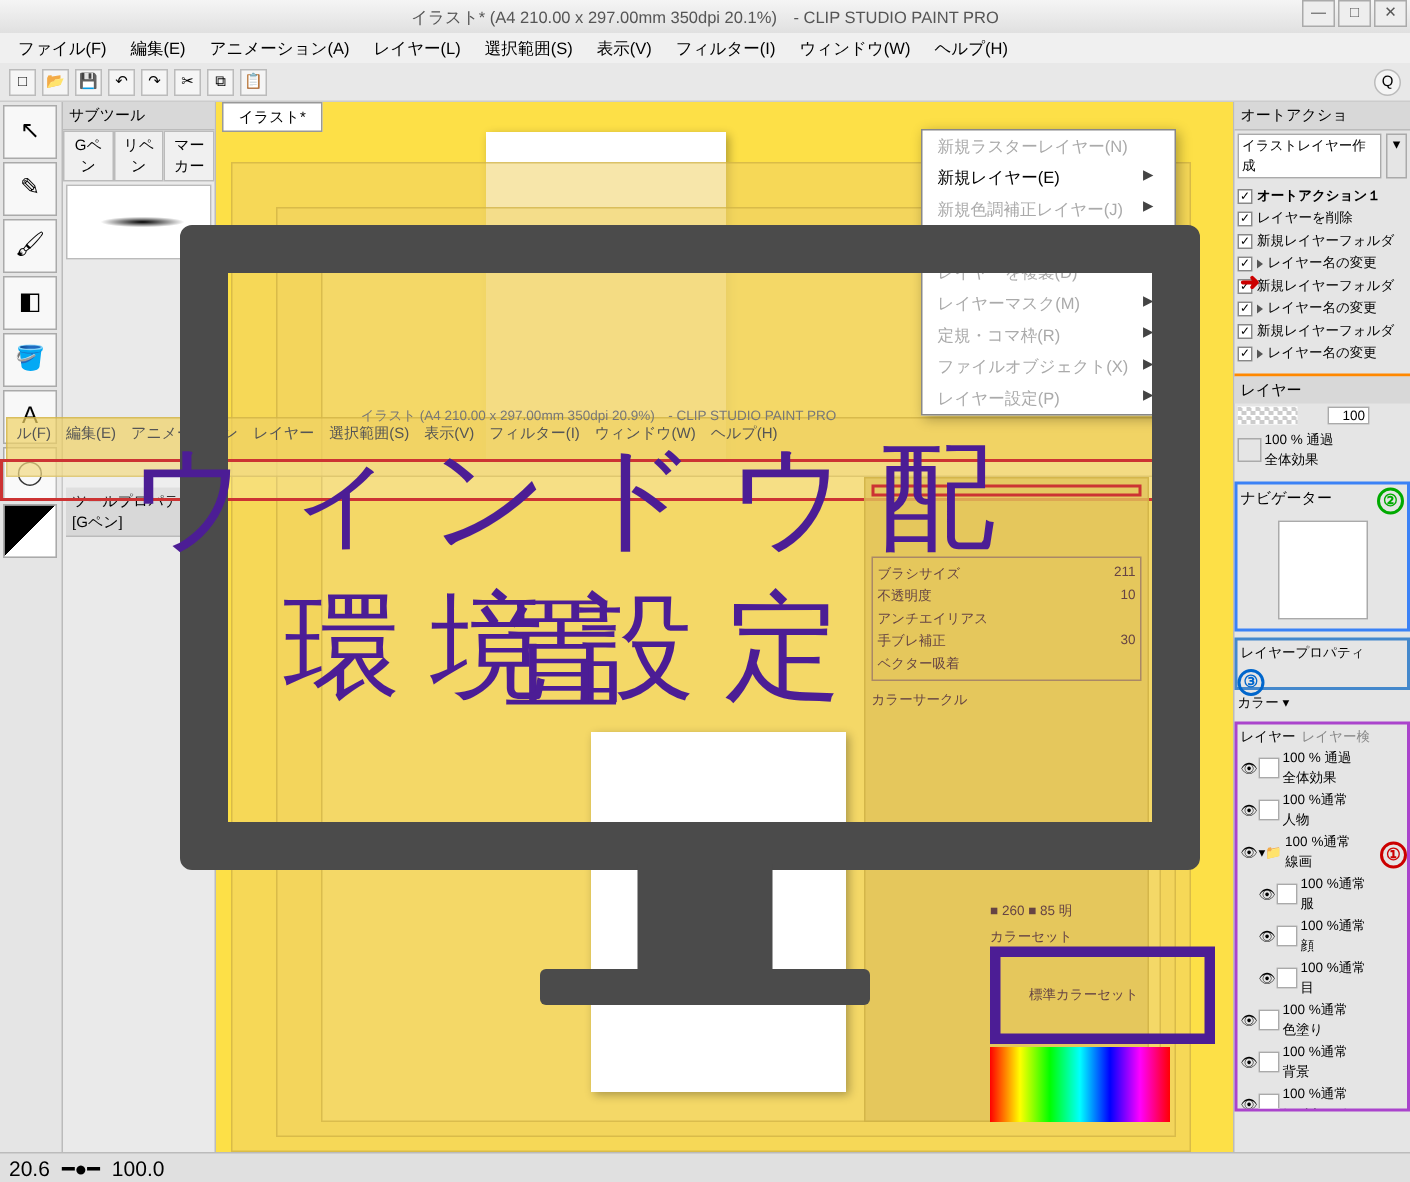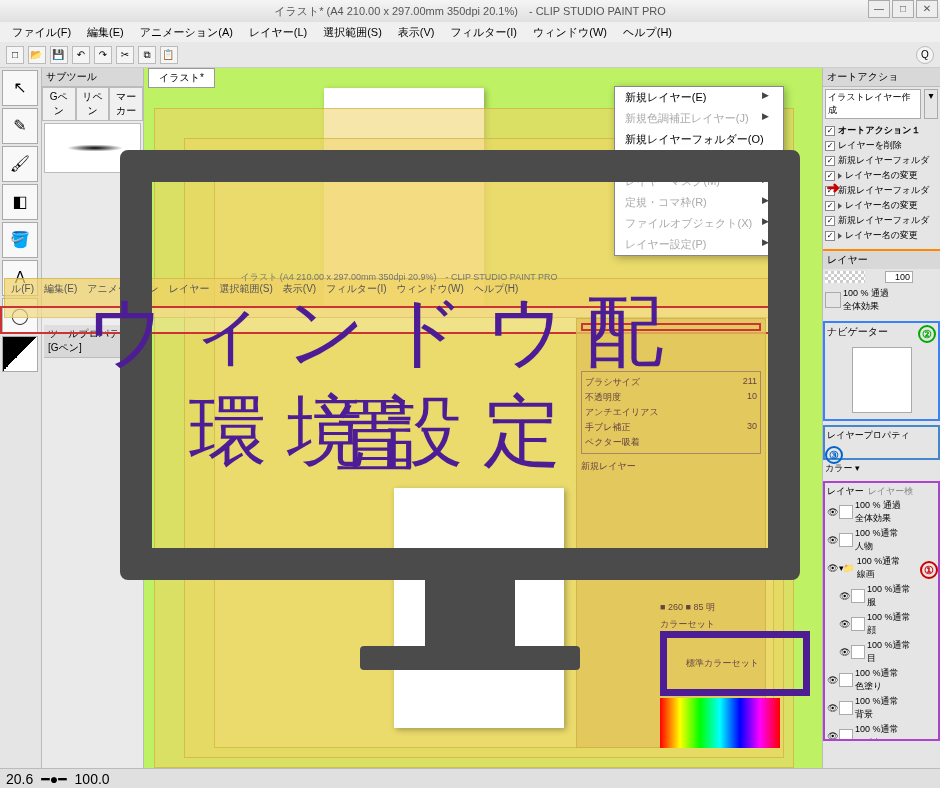--- a/index.html
+++ b/index.html
@@ -24,21 +24,21 @@
 .tool-slot { width: 36px; height: 36px; border: 1px solid #aaa; margin-bottom: 2px; background: #f8f8f8; font-size: 16px; text-align: center; line-height: 34px; cursor: pointer; }
 
 .subtool-col { width: 102px; background: #eaeaea; border-right: 1px solid #bbb; }
 .panel-header { background: #d8d8d8; font-size: 10px; padding: 2px 4px; border-bottom: 1px solid #bbb; }
 .subtool-tabs { display: flex; font-size: 10px; }
 .subtool-tabs span { flex: 1; padding: 2px; border: 1px solid #bbb; background: #f0f0f0; text-align: center; cursor: pointer; }
 .brush-preview { height: 50px; background: #fff; border: 1px solid #bbb; margin: 2px; position: relative; }
 .brush-stroke { position: absolute; top: 18px; left: 8px; width: 84px; height: 12px; background: radial-gradient(ellipse 40px 5px, #000 0%, transparent 70%); border-radius: 50%; }
 .toolprop { font-size: 10px; padding: 2px; margin-top: 150px;}
 
-.canvas-area { flex: 1; background: #bef264; position: relative; }
+.canvas-area { flex: 1; background: #fde047; position: relative; }
 .doc-tab { position: absolute; top: 0; left: 4px; background: #fff; font-size: 10px; padding: 2px 10px; border: 1px solid #999; }
 .canvas-page { position: absolute; background: #fff; box-shadow: 2px 2px 6px rgba(0,0,0,0.3); }
 
 .rightcol { width: 118px; background: #e5e5e5; border-left: 1px solid #bbb; font-size: 10px; }
 .autoaction-head { display: flex; padding: 2px; gap: 3px; }
 .aa-dropdown { flex: 1; border: 1px solid #aaa; background: #fff; padding: 1px 2px; font-size: 9px; }
 .aa-list { padding: 2px; }
 .aa-item { display: flex; align-items: center; gap: 3px; padding: 1px 0; font-size: 9px; }
 .aa-check { width: 10px; height: 10px; border: 1px solid #888; background: #fff; }
 .aa-check.on::after { content: "✓"; font-size: 8px; display: block; text-align: center; line-height: 8px; }
@@ -181,21 +181,21 @@
 
     <div class="overlay-shot" style="left:432px; top:250px; width:190px; height:430px; background:rgba(225,195,90,0.8);">
       <div style="border:2px solid #c33; margin:4px; padding:2px; font-size:9px; color:#433;"></div>
       <div style="border:1px solid #a86; margin:40px 4px 4px; padding:3px; font-size:9px; color:#644;">
         <div style="padding:1px 0;"><span>ブラシサイズ</span> <span style="float:right;">211</span></div>
         <div style="padding:1px 0;"><span>不透明度</span> <span style="float:right;">10</span></div>
         <div style="padding:1px 0;"><span>アンチエイリアス</span></div>
         <div style="padding:1px 0;"><span>手ブレ補正</span> <span style="float:right;">30</span></div>
         <div style="padding:1px 0;"><span>ベクター吸着</span></div>
       </div>
-      <div style="margin:6px 4px; font-size:9px; color:#644;">新規レイヤー</div>
+      <div style="margin:6px 4px; font-size:9px; color:#644;">カラーサークル</div>
     </div>
   </div>
 
   <div class="rightcol">
     <div class="panel-header">オートアクショ</div>
     <div class="autoaction-head">
       <div class="aa-dropdown">イラストレイヤー作成</div>
       <div style="width:14px;border:1px solid #aaa;text-align:center;">▾</div>
     </div>
     <div class="aa-list">
@@ -333,20 +333,23 @@
   <span class="num-badge b1">①</span>
 </div>
 
 <div class="statusbar">
   <span><span>20.6</span></span>
   <span>━●━</span>
   <span>100.0</span>
 </div>
 
 <div class="ctx-menu" style="left:614px; top:86px;">
+  <div class="ctx-item disabled">
+      <span>新規ラスターレイヤー(N)</span>
+    </div>
   <div class="ctx-item">
       <span>新規レイヤー(E)</span>
       <span class="ctx-arrow">▶</span>
     </div>
   <div class="ctx-item disabled">
       <span>新規色調補正レイヤー(J)</span>
       <span class="ctx-arrow">▶</span>
     </div>
   <div class="ctx-item">
       <span>新規レイヤーフォルダー(O)</span>

